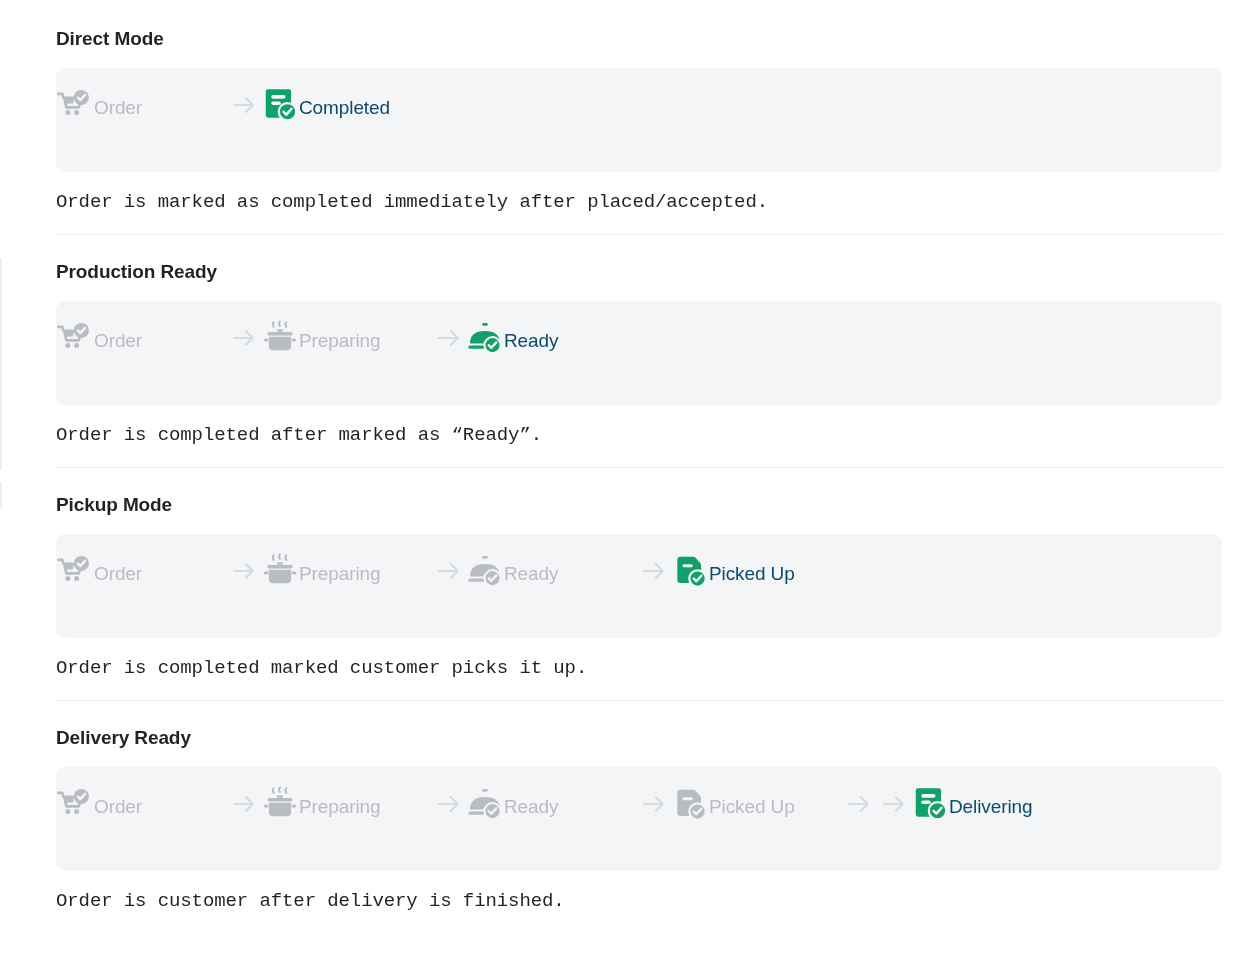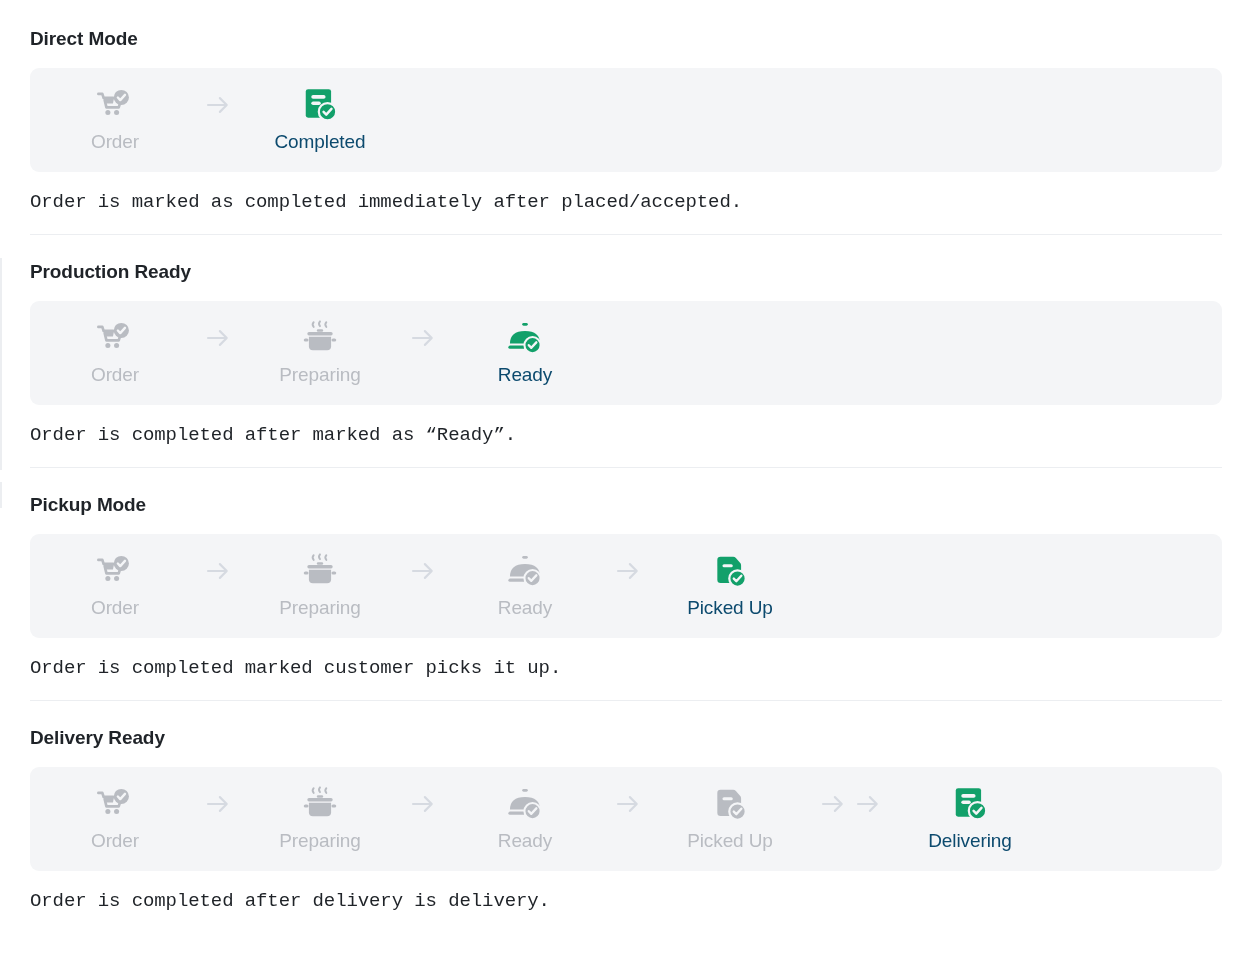--- a/index.html
+++ b/index.html
@@ -26,20 +26,21 @@
   }
   .edge-rule.a { top: 258px; height: 212px; }
   .edge-rule.b { top: 482px; height: 26px; }
 
   .page {
     padding: 0 30px;
   }
 
   .mode-section {
     padding-top: 26px;
+    margin-left: 26px;
   }
   .mode-section.first { padding-top: 28px; }
 
   .mode-title {
     font-size: 19px;
     font-weight: bold;
     letter-spacing: -0.1px;
     color: #1f2328;
     margin: 0 0 18px 0;
     line-height: 22px;
@@ -52,21 +53,20 @@
     align-items: flex-start;
     justify-content: flex-start;
     padding: 18px 0 16px 0;
     min-height: 104px;
   }
 
   .step {
     width: 170px;
     flex: 0 0 170px;
     display: flex;
-    flex-direction: column;
     align-items: center;
     justify-content: flex-start;
   }
 
   .step-icon {
     height: 38px;
     display: flex;
     align-items: center;
     justify-content: center;
   }
@@ -370,15 +370,15 @@
               <rect x="13" y="11.5" width="18" height="4.6" rx="2.3" fill="#f4f5f7"></rect>
               <rect x="13" y="19.5" width="12" height="4.6" rx="2.3" fill="#f4f5f7"></rect>
               <circle cx="33.5" cy="32.5" r="11" fill="#12a06a"></circle>
               <circle cx="33.5" cy="32.5" r="11" fill="none" stroke="#f4f5f7" stroke-width="2.8"></circle>
               <path d="M28.5 32.6 l3.4 3.5 l6.6 -7.2" fill="none" stroke="#f4f5f7" stroke-width="3.1" stroke-linecap="round" stroke-linejoin="round"></path>
             </svg>
           </div>
           <div class="step-label">Delivering</div>
         </div>
       </div>
-      <div class="mode-desc">Order is completed after delivery is delivery.</div>
+      <div class="mode-desc">Order is customer after delivery is finished.</div>
     </div>
   </div>
 
 </body></html>

